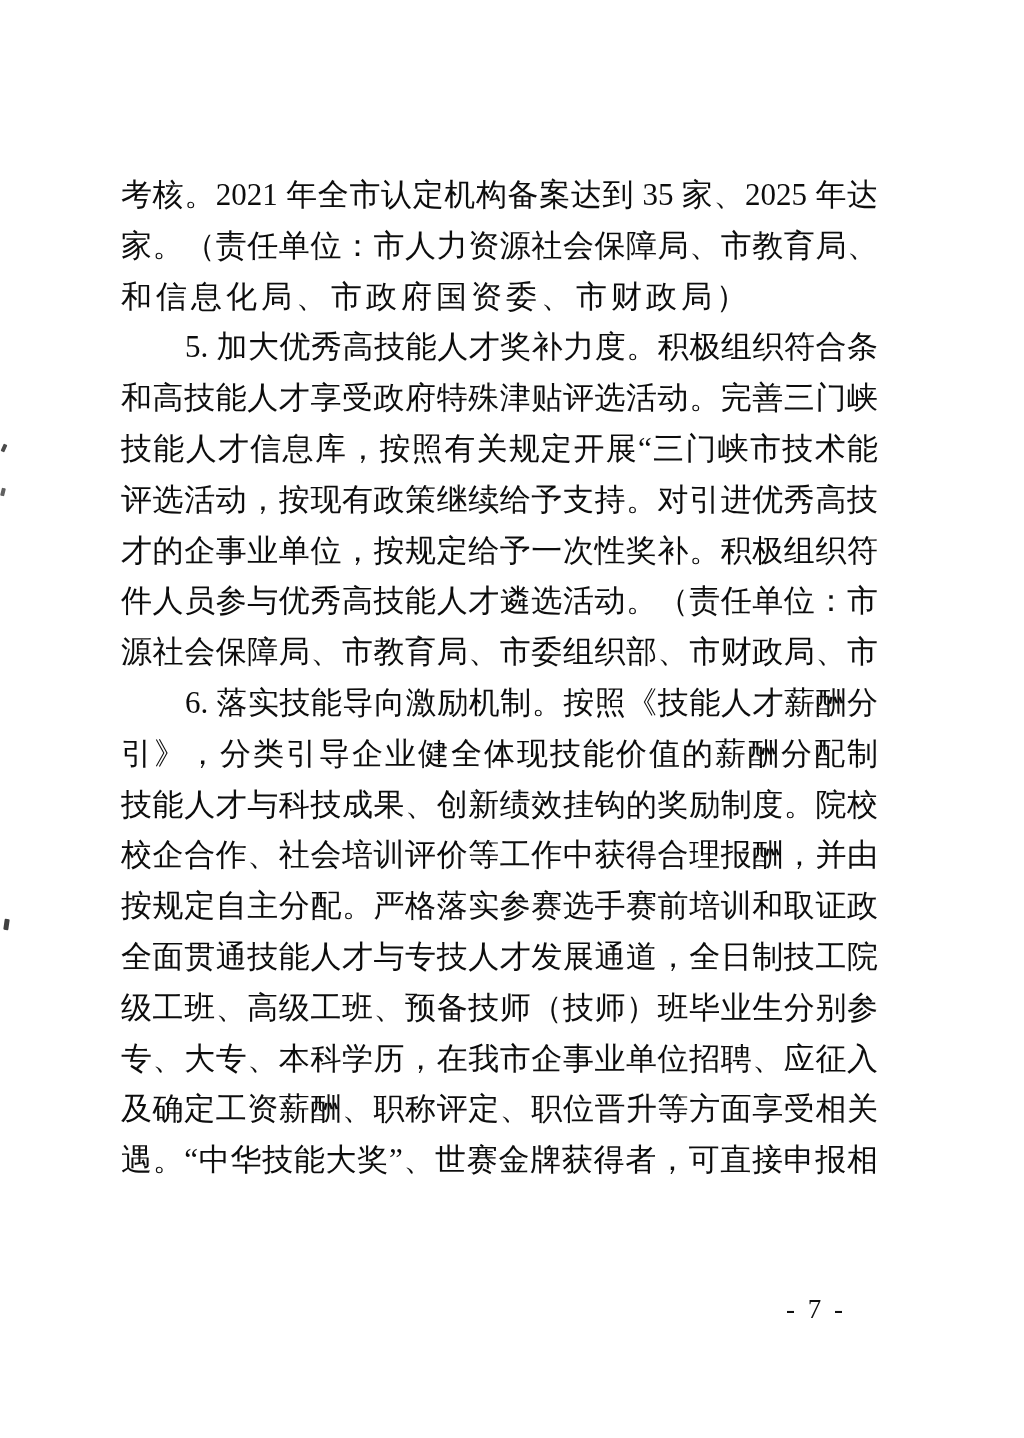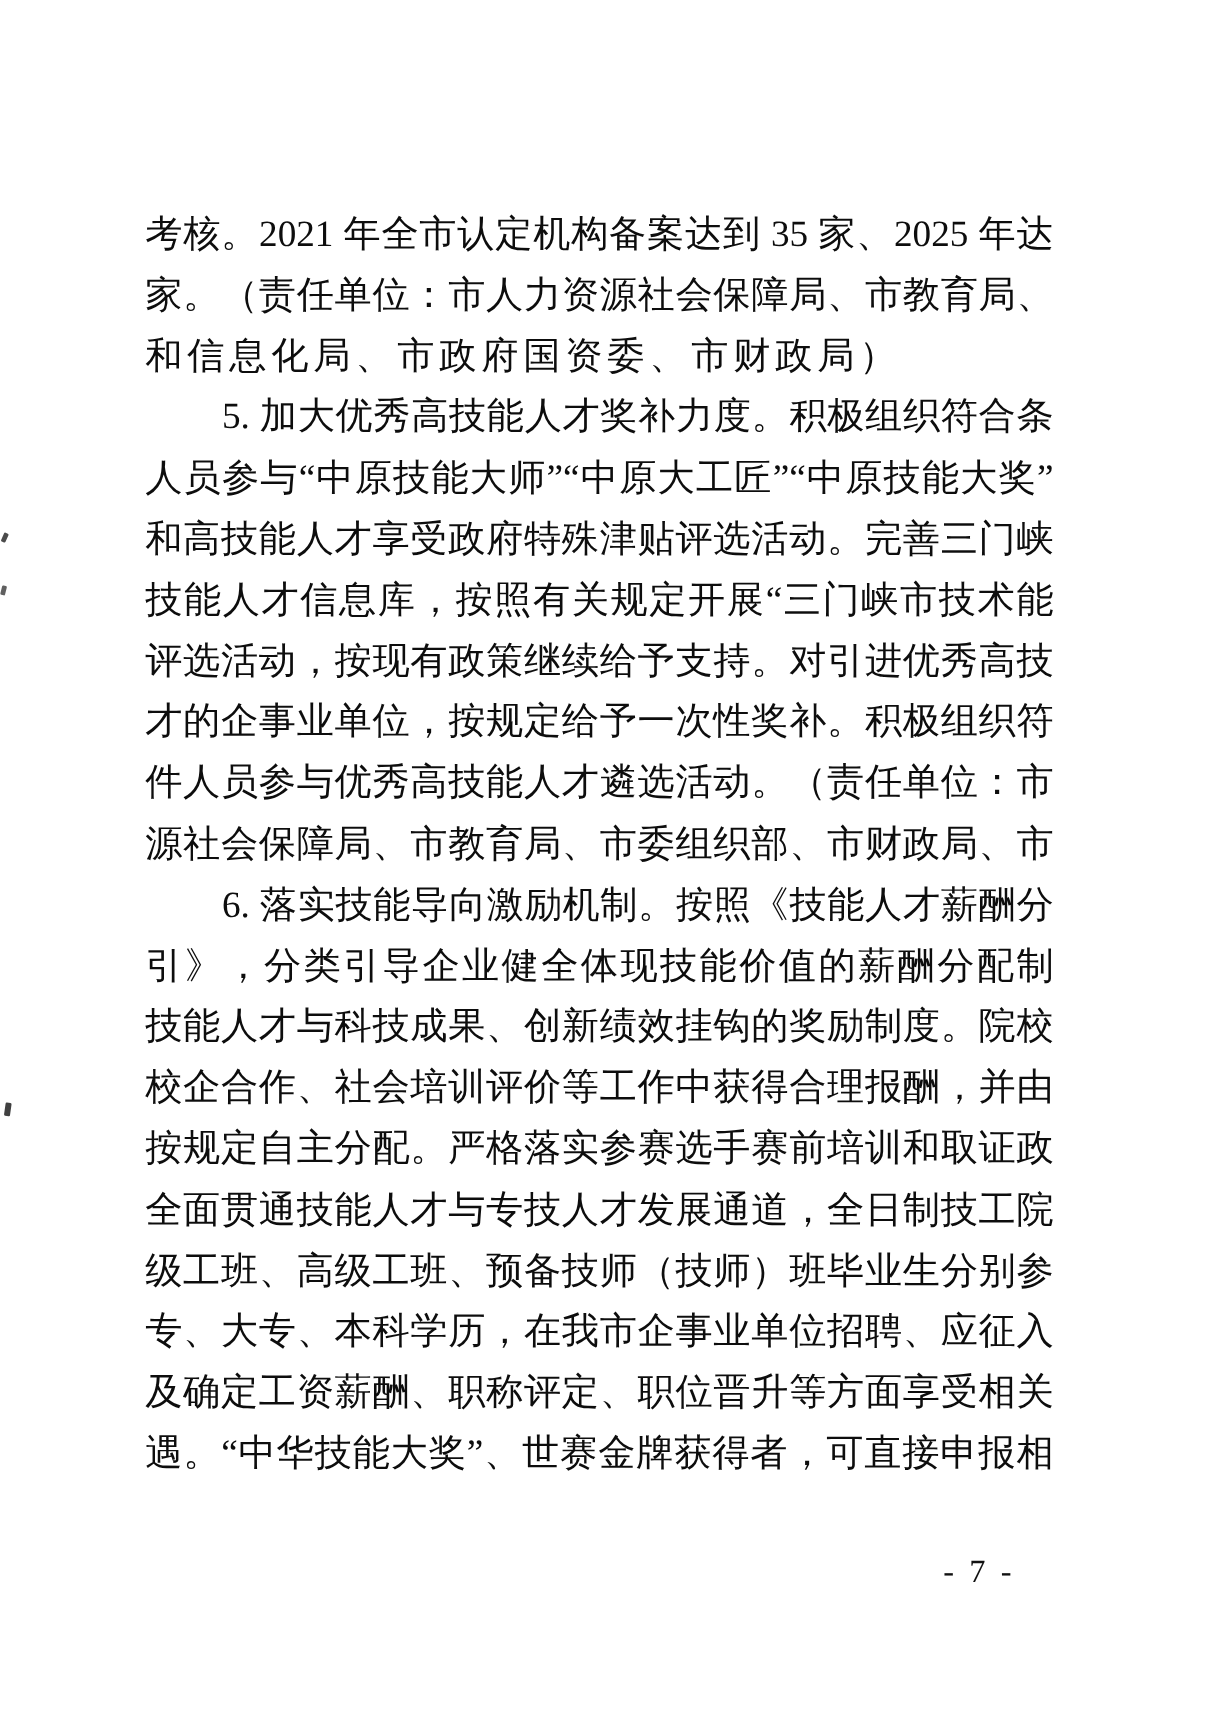--- a/index.html
+++ b/index.html
@@ -64,21 +64,20 @@
 </head>
 <body>
 
 <div class="page">
 
   <div class="text-block">
     <div class="line">考核。2021 年全市认定机构备案达到 35 家、2025 年达到 75</div>
     <div class="line">家。（责任单位：市人力资源社会保障局、市教育局、市工业</div>
     <div class="line para-end">和信息化局、市政府国资委、市财政局）</div>
     <div class="line indent">5. 加大优秀高技能人才奖补力度。积极组织符合条件的</div>
-    <div class="line">人员参与“中原技能大师”“中原大工匠”“中原技能大奖”</div>
     <div class="line">和高技能人才享受政府特殊津贴评选活动。完善三门峡市高</div>
     <div class="line">技能人才信息库，按照有关规定开展“三门峡市技术能手”</div>
     <div class="line">评选活动，按现有政策继续给予支持。对引进优秀高技能人</div>
     <div class="line">才的企事业单位，按规定给予一次性奖补。积极组织符合条</div>
     <div class="line">件人员参与优秀高技能人才遴选活动。（责任单位：市人力资</div>
     <div class="line">源社会保障局、市教育局、市委组织部、市财政局、市总工</div>
     <div class="line indent">6. 落实技能导向激励机制。按照《技能人才薪酬分配指</div>
     <div class="line">引》，分类引导企业健全体现技能价值的薪酬分配制度，完善</div>
     <div class="line">技能人才与科技成果、创新绩效挂钩的奖励制度。院校可从</div>
     <div class="line">校企合作、社会培训评价等工作中获得合理报酬，并由院校</div>

